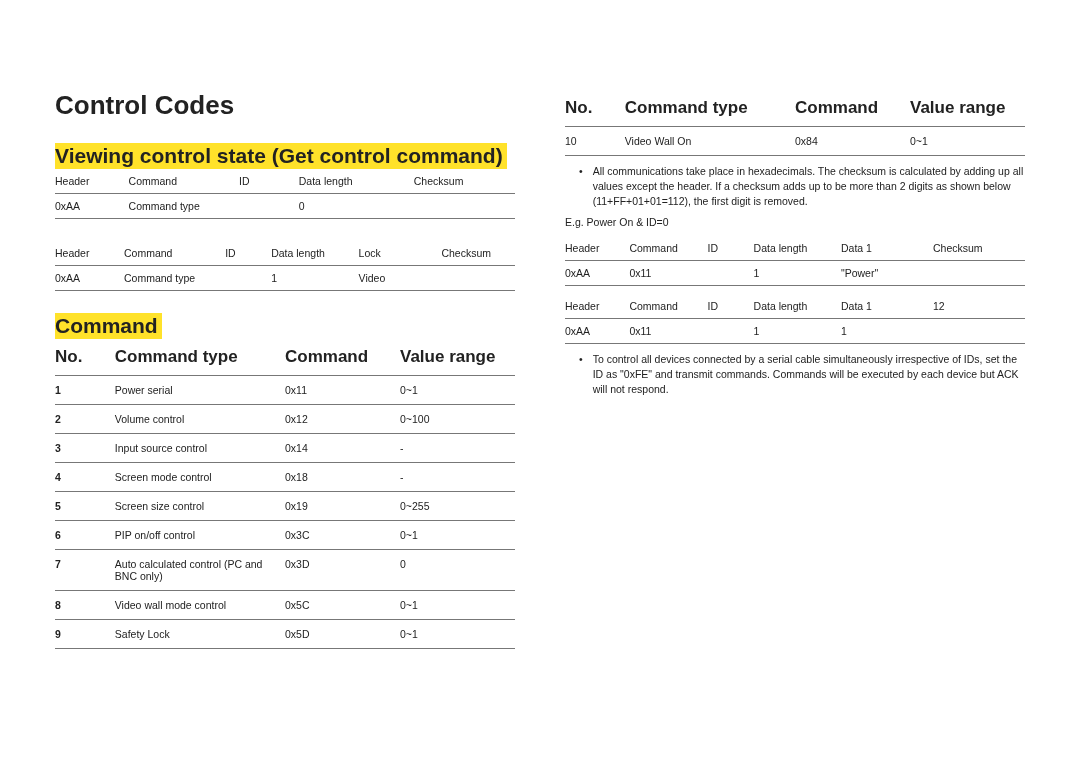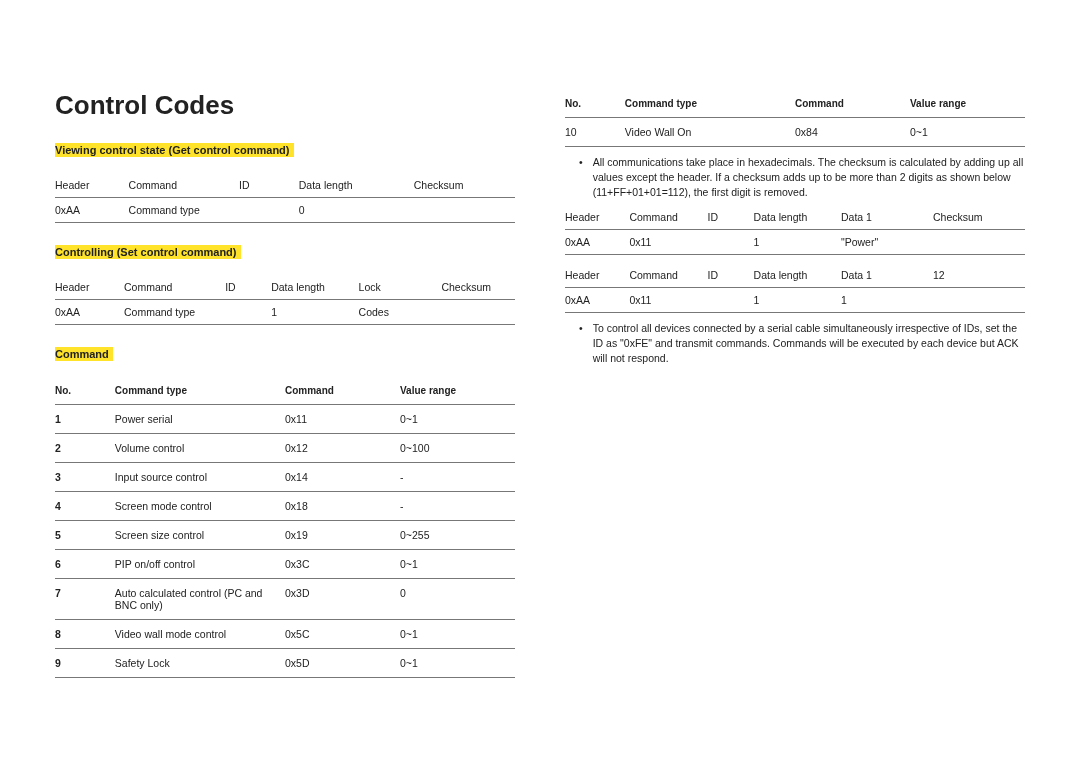--- a/index.html
+++ b/index.html
@@ -25,42 +25,42 @@
   .title {
     font-size: 26px;
     font-weight: bold;
     margin: 0 0 22px 0;
     color: #222;
   }
   .hlt {
     display: inline-block;
     background: #ffe22a;
     font-weight: bold;
-    font-size: 11px;
+    font-size: 21px;
     padding: 1px 4px 1px 0;
-    margin-bottom: 16px;
+    margin-bottom: 0;
   }
   .section {
     margin-bottom: 22px;
   }
   table {
     width: 100%;
     border-collapse: collapse;
     font-size: 10.5px;
     table-layout: fixed;
   }
   th, td {
     text-align: left;
     padding: 8px 4px 8px 0;
     font-weight: normal;
     vertical-align: top;
     border-bottom: 0.6px solid #777;
   }
   .cmd-head th {
-    font-size: 10px;
+    font-size: 17px;
     font-weight: bold;
     border-bottom: 0.6px solid #777;
   }
   .tight th, .tight td {
     padding: 6px 4px 6px 0;
   }
   .bullet {
     display: flex;
     gap: 10px;
     font-size: 10.5px;
@@ -106,21 +106,20 @@
           <td>Command type</td>
           <td></td>
           <td>0</td>
           <td></td>
         </tr>
       </tbody>
         </table>
     </div>
 
     <div class="section">
-      <span class="hlt">Controlling (Set control command)</span>
       <table class="tight">
         <colgroup>
             <col style="width:15%">
             <col style="width:22%">
             <col style="width:10%">
             <col style="width:19%">
             <col style="width:18%">
             <col style="width:16%">
           </colgroup>
         <tbody>
@@ -130,21 +129,21 @@
           <th>ID</th>
           <th>Data length</th>
           <th>Lock</th>
           <th>Checksum</th>
         </tr>
         <tr>
           <td>0xAA</td>
           <td>Command type</td>
           <td></td>
           <td>1</td>
-          <td>Codes</td>
+          <td>Video</td>
           <td></td>
         </tr>
       </tbody>
         </table>
     </div>
 
     <div class="section">
       <span class="hlt">Command</span>
       <table>
         <colgroup>
@@ -245,20 +244,21 @@
             <td>0~1</td>
           </tr>
         </tbody>
     </table>
 
     <div class="bullet">
       <span class="dot">•</span>
       <span>All communications take place in hexadecimals. The checksum is calculated by adding up all values except the header. If a checksum adds up to be more than 2 digits as shown below (11+FF+01+01=112), the first digit is removed.</span>
     </div>
 
+    <div class="note">E.g. Power On &amp; ID=0</div>
 
     <table class="tight">
       <colgroup>
           <col style="width:14%">
           <col style="width:17%">
           <col style="width:10%">
           <col style="width:19%">
           <col style="width:20%">
           <col style="width:20%">
         </colgroup>

